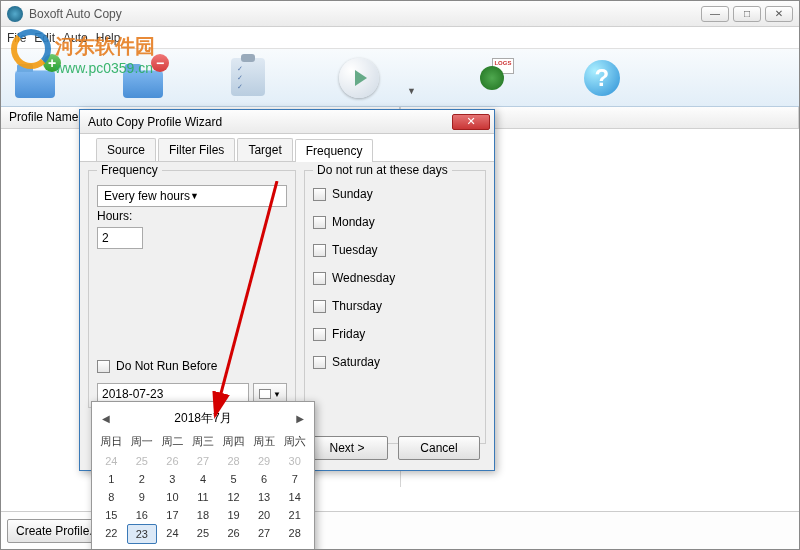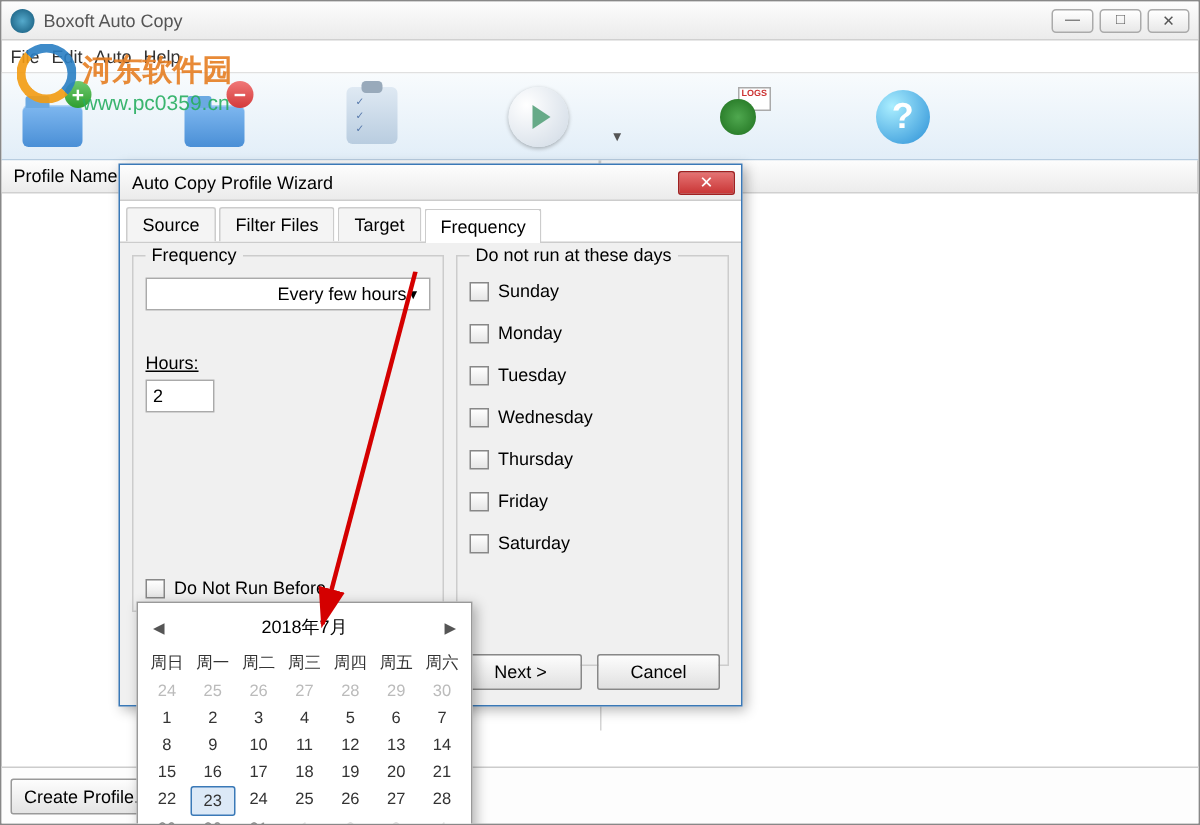--- a/index.html
+++ b/index.html
@@ -47,31 +47,31 @@
 .left-col { width:400px; border-right:1px solid #d4d4d4; }
 .right-col { flex:1; }
 
 .status { position:absolute; bottom:0; left:0; right:0; height:38px; border-top:1px solid #ccc; display:flex; align-items:center; padding:6px; background:#fdfdfd; }
 .status-btn { border:1px solid #999; background:linear-gradient(#fdfdfd,#e4e4e4); padding:4px 8px; border-radius:2px; }
 
 .dialog { position:absolute; top:108px; left:78px; width:416px; height:362px; background:#f0f0f0; border:1px solid #3a79b7; box-shadow:2px 2px 8px rgba(0,0,0,0.3); z-index:50; }
 .dlg-title { height:24px; background:linear-gradient(#fdfdfd,#ebebeb); display:flex; align-items:center; padding:0 4px; border-bottom:1px solid #ccc; }
 .dlg-title span { flex:1; padding-left:4px; }
 .dlg-close { width:38px; height:16px; background:linear-gradient(#e57373,#c93636); border:1px solid #a02020; border-radius:2px; color:#fff; display:flex; align-items:center; justify-content:center; font-size:11px; }
-.tabs { display:flex; background:#fff; border-bottom:1px solid #ccc; padding:4px 4px 0 4px; }
+.tabs { display:flex; background:#fff; border-bottom:1px solid #ccc; padding:4px 4px 0 16px; }
 .tab { padding:4px 10px; border:1px solid #ccc; border-bottom:none; background:#f4f4f4; margin-right:2px; border-radius:2px 2px 0 0; }
 .tab.active { background:#fff; position:relative; top:1px; }
 .dlg-body { padding:8px; display:flex; gap:8px; background:#f0f0f0; height:290px; }
 .group { border:1px solid #ccc; background:#f0f0f0; padding:8px; position:relative; }
 .group-title { position:absolute; top:-8px; left:8px; background:#f0f0f0; padding:0 4px; }
 .freq-group { width:210px; height:238px; }
 .days-group { width:242px; height:274px; }
-.combo { width:190px; height:22px; border:1px solid #aaa; background:#fff; display:flex; align-items:center; padding:0 6px; justify-content:flex-end; margin-top:6px; }
+.combo { width:190px; height:22px; border:1px solid #aaa; background:#fff; display:flex; align-items:center; padding:0 6px; justify-content:flex-start; margin-top:6px; }
 .combo-arrow { font-size:9px; }
-.hours-lbl { margin-top:28px;text-decoration:underline; }
+.hours-lbl { margin-top:2px; }
 .hours-input { width:46px; height:22px; border:1px solid #aaa; background:#fff; padding:0 4px; margin-top:4px; }
 .chk-row { display:flex; align-items:center; gap:6px; margin:6px 0 10px 0; }
 .chk { width:13px; height:13px; border:1px solid #888; background:linear-gradient(#fff,#e6e6e6); }
 .date-row { display:flex; gap:4px; }
 .date-input { flex:1; height:22px; border:1px solid #aaa; background:#fff; padding:0 4px; display:flex; align-items:center; }
 .date-btn { width:34px; height:22px; border:1px solid #aaa; background:linear-gradient(#fdfdfd,#e4e4e4); display:flex; align-items:center; justify-content:center; gap:2px; }
 .date-btn-cal { width:12px; height:10px; border:1px solid #888; background:#fff; }
 .date-btn-arrow { font-size:8px; }
 .days-group .chk-row { margin:0 0 14px 0; }
 .dlg-btns { position:absolute; bottom:10px; right:14px; display:flex; gap:10px; }

